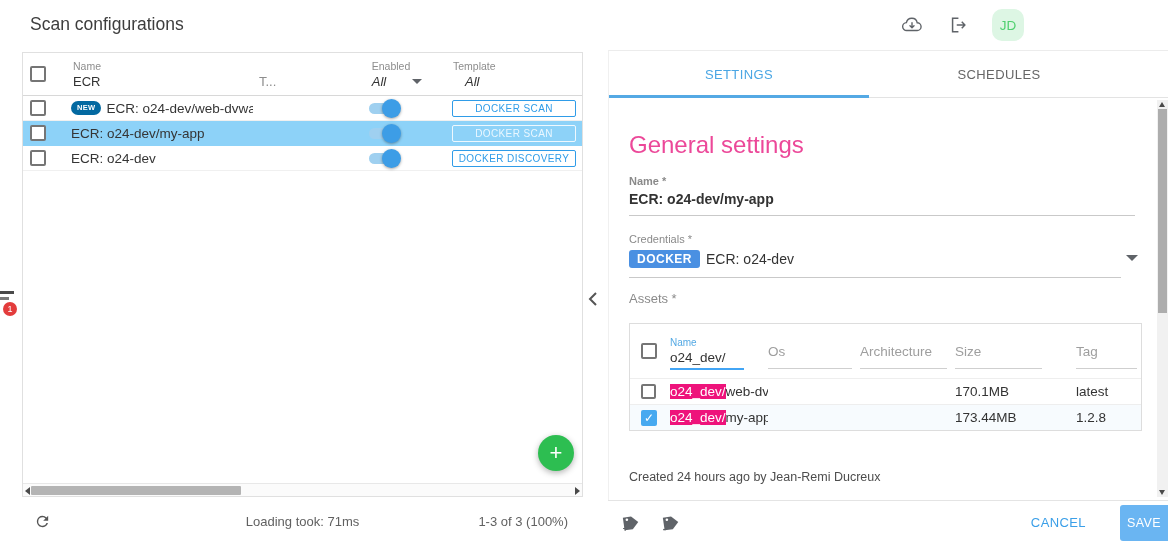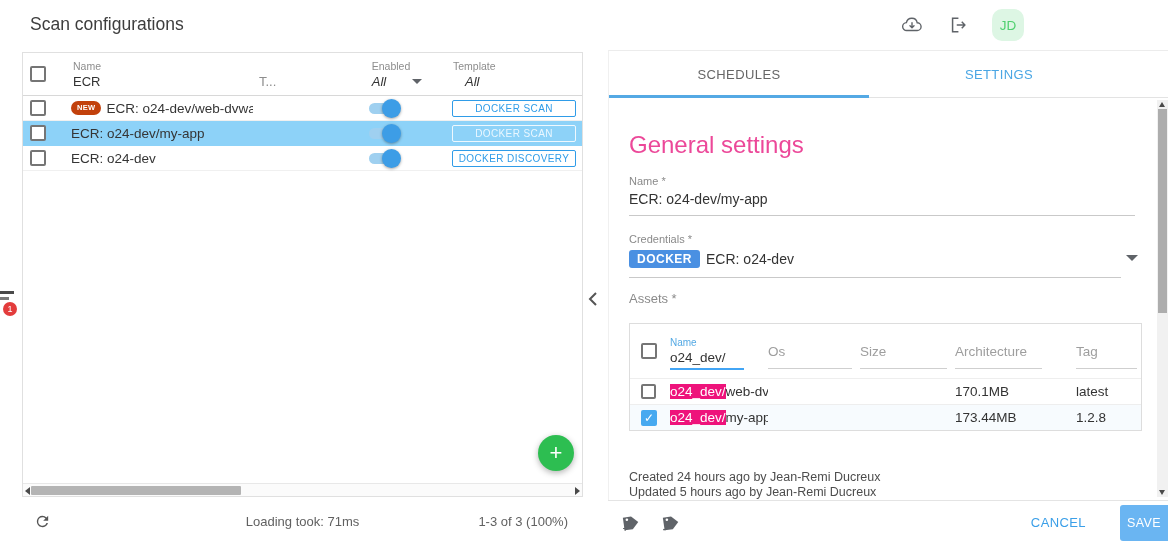--- a/index.html
+++ b/index.html
@@ -29,21 +29,21 @@
   .dd-arrow { width:0; height:0; border-left:5px solid transparent; border-right:5px solid transparent;
     border-top:5px solid #5f6368; }
   .cb { width:16px; height:16px; border:2px solid #757575; border-radius:2px; background:#fff; cursor:pointer; }
   .cb-cell { padding-left:7px; }
   .pad6 { padding-left:6px; } .pad8 { padding-left:8px;align-items:center; }
 
   .lp-row { height:25px; border-bottom:1px solid #f0f0f0; background:#fff; }
   .lp-row.selected { background:#8dd2f8; border-bottom-color:#8dd2f8; }
   .row-name { font-size:13.5px; color:#353535; display:flex; align-items:center; gap:5px;
     padding-left:4px; white-space:nowrap; overflow:hidden; }
-  .new-badge { background:#c2410c; color:#fff; font-size:7.5px; font-weight:bold; letter-spacing:.3px;
+  .new-badge { background:#0369a1; color:#fff; font-size:7.5px; font-weight:bold; letter-spacing:.3px;
     border-radius:8px; padding:3px 6px; line-height:1; }
   .toggle { position:relative; width:30px; height:13px; margin-left:46px; cursor:pointer; }
   .toggle-track { position:absolute; left:0; top:1px; width:28px; height:11px; border-radius:6px; background:#9fd0f0; }
   .toggle-thumb { position:absolute; right:-2px; top:-3px; width:19px; height:19px; border-radius:50%;
     background:#3d9de6; box-shadow:0 1px 3px rgba(0,0,0,.35); }
   .scan-btn { width:124px; height:17px; margin-left:1px; border:1px solid #2f9ce8; border-radius:2px;
     background:#fff; color:#2f9ce8; font-size:10px; letter-spacing:.4px; display:flex;
     align-items:center; justify-content:center; cursor:pointer; font-family:"Liberation Sans",sans-serif; }
   .lp-row.selected .scan-btn { background:transparent; border-color:rgba(255,255,255,.85); color:#eaf7ff; }
 
@@ -80,21 +80,21 @@
     border-top:1px solid #ececec; border-left:1px solid #f0f0f0; background:#fff; }
   .rp-tabs { position:relative; height:47px; border-bottom:1px solid #e3e3e3; display:flex; }
   .rp-tab { width:260px; text-align:center; line-height:47px; font-size:13px; letter-spacing:.4px;
     color:#666; cursor:pointer; }
   .rp-tab.active { color:#4aa6e4; }
   .tab-underline { position:absolute; left:0; bottom:-1px; width:260px; height:3px; background:#54a9e4; }
 
   .rp-heading { position:absolute; left:20px; top:80px; font-size:24px; color:#ec4899; }
   .field-label { font-size:11px; color:#8a8a8a; }
   .field-value { font-size:14px; color:#333; }
-  .name-field { position:absolute; left:20px; top:124px; width:506px; }
+  .name-field { position:absolute; left:20px; top:124px; width:506px;font-weight:bold; }
   .name-field .field-value { margin-top:4px; }
   .name-field .underline { margin-top:8px; height:1px; background:#c9c9c9; }
   .cred-field { position:absolute; left:20px; top:182px; width:509px; }
   .cred-line { display:flex; align-items:center; gap:6px; margin-top:5px; }
   .chip { background:#4a90e2; color:#fff; font-size:12px; font-weight:bold; letter-spacing:.5px;
     border-radius:3px; padding:3px 8px; line-height:1; }
   .cred-field .underline { margin-top:9px; height:1px; background:#c9c9c9; width:492px; }
   .cred-arrow { position:absolute; right:0; top:22px; width:0; height:0;
     border-left:6px solid transparent; border-right:6px solid transparent; border-top:6px solid #5f6368; cursor:pointer; }
   .assets-label { position:absolute; left:20px; top:240px; font-size:13px; color:#8a8a8a; }
@@ -271,22 +271,22 @@
       <path d="M8 1 2 7l6 6"></path>
     </svg>
 </div>
 
 <div class="fab">
   <span>+</span>
 </div>
 
 <div class="rp">
   <div class="rp-tabs">
+    <div class="rp-tab active">SETTINGS</div>
     <div class="rp-tab">SCHEDULES</div>
-    <div class="rp-tab active">SETTINGS</div>
     <div class="tab-underline"></div>
   </div>
 
   <div class="rp-heading">General settings</div>
 
   <div class="name-field">
     <div class="field-label">Name *</div>
     <div class="field-value">ECR: o24-dev/my-app</div>
     <div class="underline"></div>
   </div>
@@ -311,25 +311,25 @@
       <div class="a-hcell">
         <div class="a-name-label">Name</div>
         <input class="a-input" value="o24_dev/" style="">
         <div class="u-blue"></div>
       </div>
       <div class="a-hcell">
         <input class="a-input" placeholder="Os" style="">
         <div class="u-gray w84"></div>
       </div>
       <div class="a-hcell">
+        <input class="a-input" style="width: 88px;" placeholder="Architecture">
+        <div class="u-gray w87"></div>
+      </div>
+      <div class="a-hcell">
         <input class="a-input" placeholder="Size" style="">
-        <div class="u-gray w87"></div>
-      </div>
-      <div class="a-hcell">
-        <input class="a-input" style="width: 88px;" placeholder="Architecture">
         <div class="u-gray w87"></div>
       </div>
       <div class="a-hcell">
         <input class="a-input" style="width: 58px;" placeholder="Tag">
         <div class="u-gray w61"></div>
       </div>
     </div>
 
     <div class="a-grid a-row">
       <div class="a-cb-cell">
@@ -353,21 +353,20 @@
       </div>
       <div></div>
         <div></div>
       <div>173.44MB</div>
       <div>1.2.8</div>
     </div>
   </div>
 
   <div class="meta">
     <div>Created 24 hours ago by Jean-Remi Ducreux</div>
-    <div>Updated 5 hours ago by Jean-Remi Ducreux</div>
   </div>
 </div>
 
 <div class="vscroll">
   <div class="vs-arrow vs-up"></div>
   <div class="vs-thumb"></div>
   <div class="vs-arrow vs-down"></div>
 </div>
 
 <div class="rp-footer">

